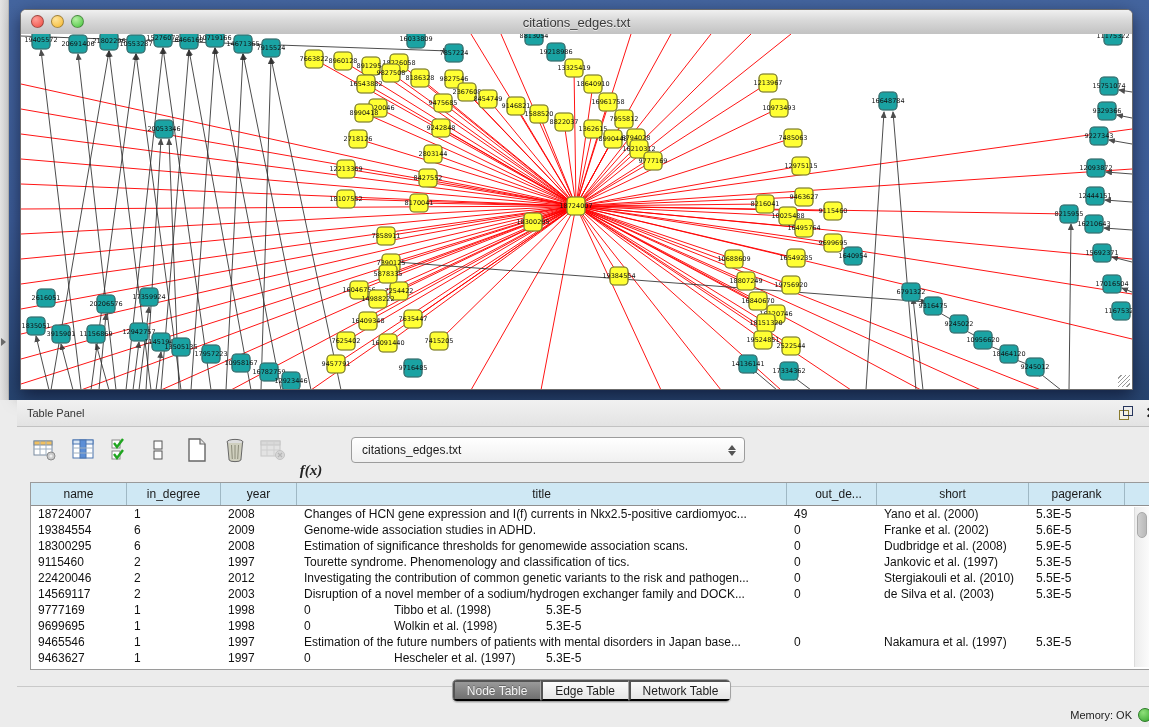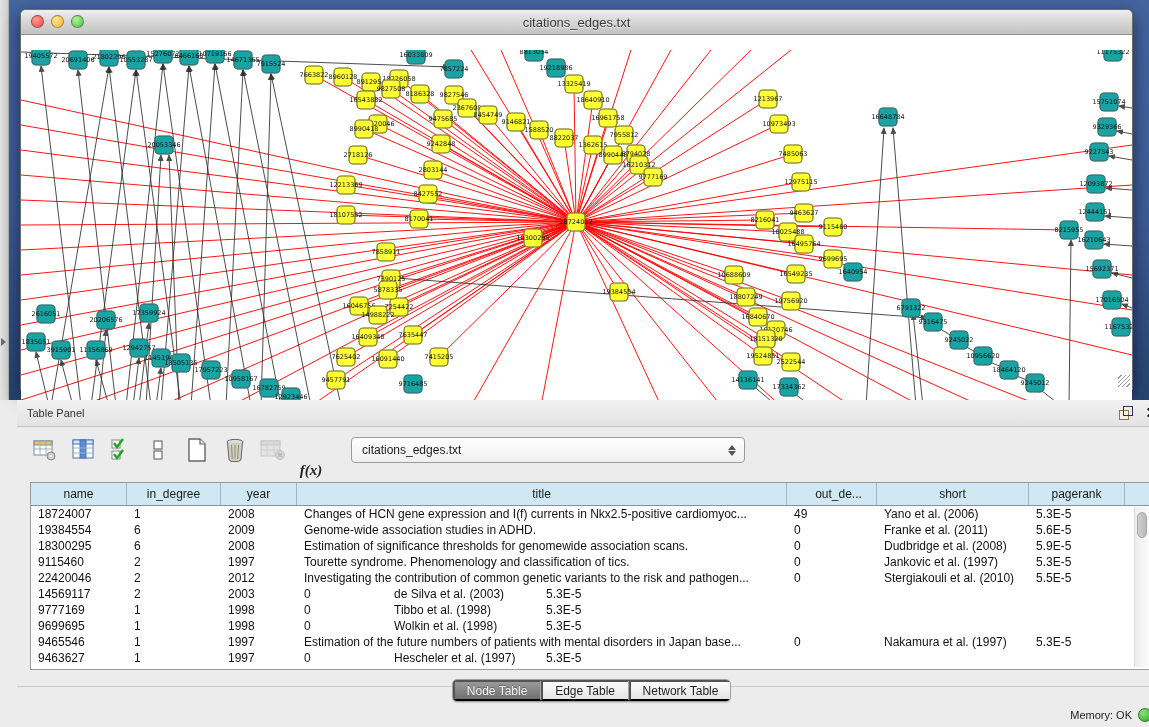--- a/index.html
+++ b/index.html
@@ -19,21 +19,21 @@
     background:#fff;border:1px solid #6b6b6b;box-sizing:border-box;}
   .titlebar{height:24px;border-radius:5px 5px 0 0;
     background:linear-gradient(180deg,#f0f0f0 0%,#d8d8d8 45%,#c2c2c2 100%);
     border-bottom:1px solid #8e8e8e;position:relative;display:flex;align-items:center;justify-content:center;}
   .title-text{font-size:13px;color:#3a3a3a;text-shadow:0 1px 0 rgba(255,255,255,.7);}
   .traffic{position:absolute;left:10px;top:5px;display:flex;gap:7px;}
   .tl{width:13px;height:13px;border-radius:50%;box-sizing:border-box;border:1px solid rgba(0,0,0,.35);}
   .tl.red{background:radial-gradient(circle at 35% 30%,#ff9d97,#ee4b40);}
   .tl.yel{background:radial-gradient(circle at 35% 30%,#ffe49a,#f5b72e);}
   .tl.grn{background:radial-gradient(circle at 35% 30%,#b4f0a2,#46c33c);}
-  .net-canvas{position:absolute;left:0;top:24px;width:1111px;height:355px;background:#ffffff;overflow:hidden;margin-top:16px;}
+  .net-canvas{position:absolute;left:0;top:24px;width:1111px;height:355px;background:#ffffff;overflow:hidden;}
   .net-canvas svg{display:block;}
   .resize-grip{position:absolute;right:2px;bottom:2px;width:12px;height:12px;
     background:repeating-linear-gradient(135deg,transparent 0 2px,#9a9a9a 2px 3px);}
   
   .table-panel{position:absolute;left:17px;top:400px;width:1149px;height:327px;background:#ececec;}
   .panel-header{height:26px;background:linear-gradient(180deg,#f1f1f1,#e3e3e3);
     border-bottom:1px solid #c2c2c2;display:flex;align-items:center;position:relative;}
   .panel-title{font-size:11px;color:#333;padding-left:10px;}
   .panel-header-actions{position:absolute;right:8px;top:0;height:26px;display:flex;align-items:center;gap:12px;}
   .float-icon{width:14px;height:14px;position:relative;}
@@ -954,30 +954,30 @@
           <span>pagerank</span>
         </div>
       </div>
     <div id="tbody">
         <div class="trow">
           <div class="td c0">18724007</div>
           <div class="td c1">1</div>
           <div class="td c2">2008</div>
           <div class="td c3">Changes of HCN gene expression and I(f) currents in Nkx2.5-positive cardiomyoc...</div>
           <div class="td c4">49</div>
-          <div class="td c5">Yano et al. (2006)</div>
+          <div class="td c5">Yano et al. (2000)</div>
           <div class="td c6">5.3E-5</div>
         </div>
         <div class="trow">
           <div class="td c0">19384554</div>
           <div class="td c1">6</div>
           <div class="td c2">2009</div>
           <div class="td c3">Genome-wide association studies in ADHD.</div>
           <div class="td c4">0</div>
-          <div class="td c5">Franke et al. (2011)</div>
+          <div class="td c5">Franke et al. (2002)</div>
           <div class="td c6">5.6E-5</div>
         </div>
         <div class="trow">
           <div class="td c0">18300295</div>
           <div class="td c1">6</div>
           <div class="td c2">2008</div>
           <div class="td c3">Estimation of significance thresholds for genomewide association scans.</div>
           <div class="td c4">0</div>
           <div class="td c5">Dudbridge et al. (2008)</div>
           <div class="td c6">5.9E-5</div>
@@ -997,20 +997,21 @@
           <div class="td c2">2012</div>
           <div class="td c3">Investigating the contribution of common genetic variants to the risk and pathogen...</div>
           <div class="td c4">0</div>
           <div class="td c5">Stergiakouli et al. (2010)</div>
           <div class="td c6">5.5E-5</div>
         </div>
         <div class="trow">
           <div class="td c0">14569117</div>
           <div class="td c1">2</div>
           <div class="td c2">2003</div>
+          <div class="td c3">Disruption of a novel member of a sodium/hydrogen exchanger family and DOCK...</div>
           <div class="td c4">0</div>
           <div class="td c5">de Silva et al. (2003)</div>
           <div class="td c6">5.3E-5</div>
         </div>
         <div class="trow">
           <div class="td c0">9777169</div>
           <div class="td c1">1</div>
           <div class="td c2">1998</div>
           <div class="td c4">0</div>
           <div class="td c5">Tibbo et al. (1998)</div>

